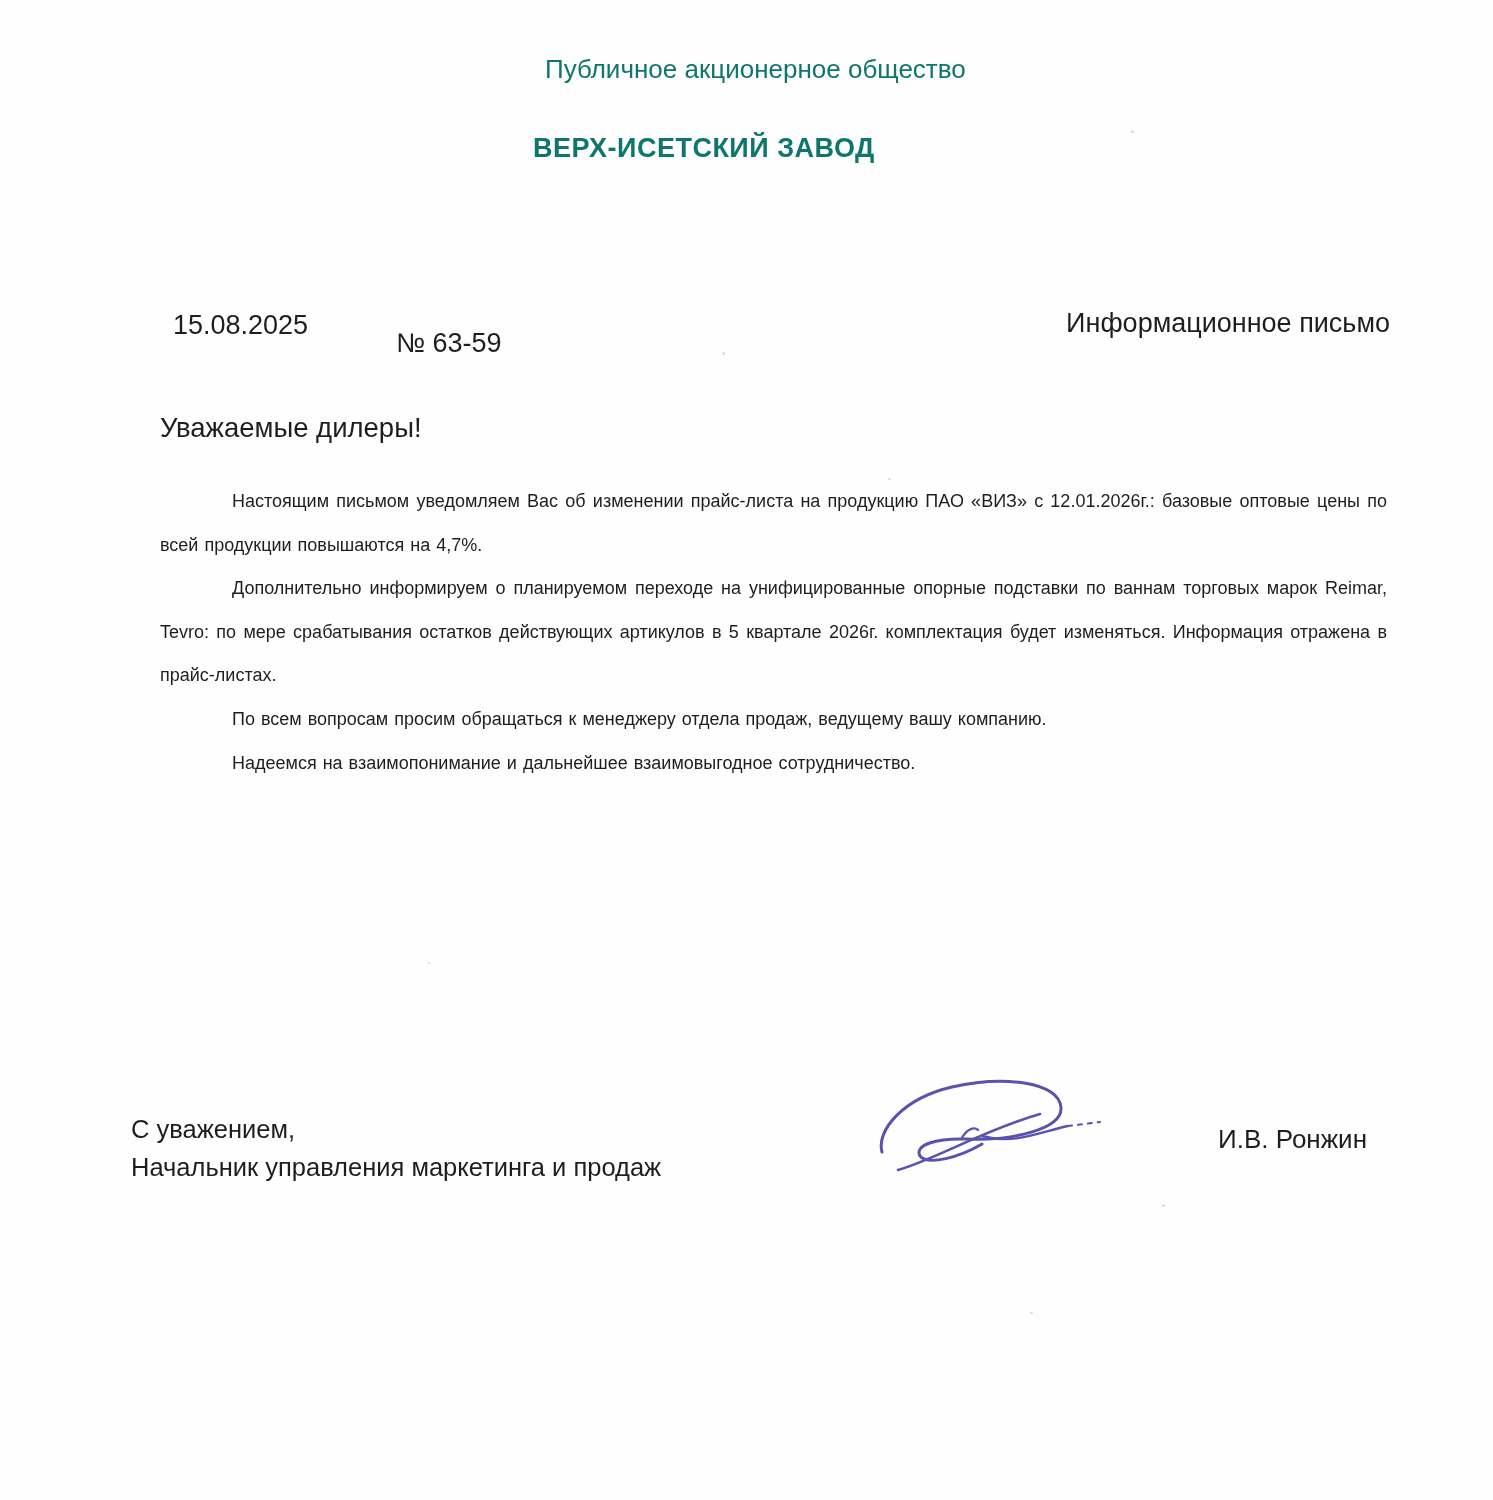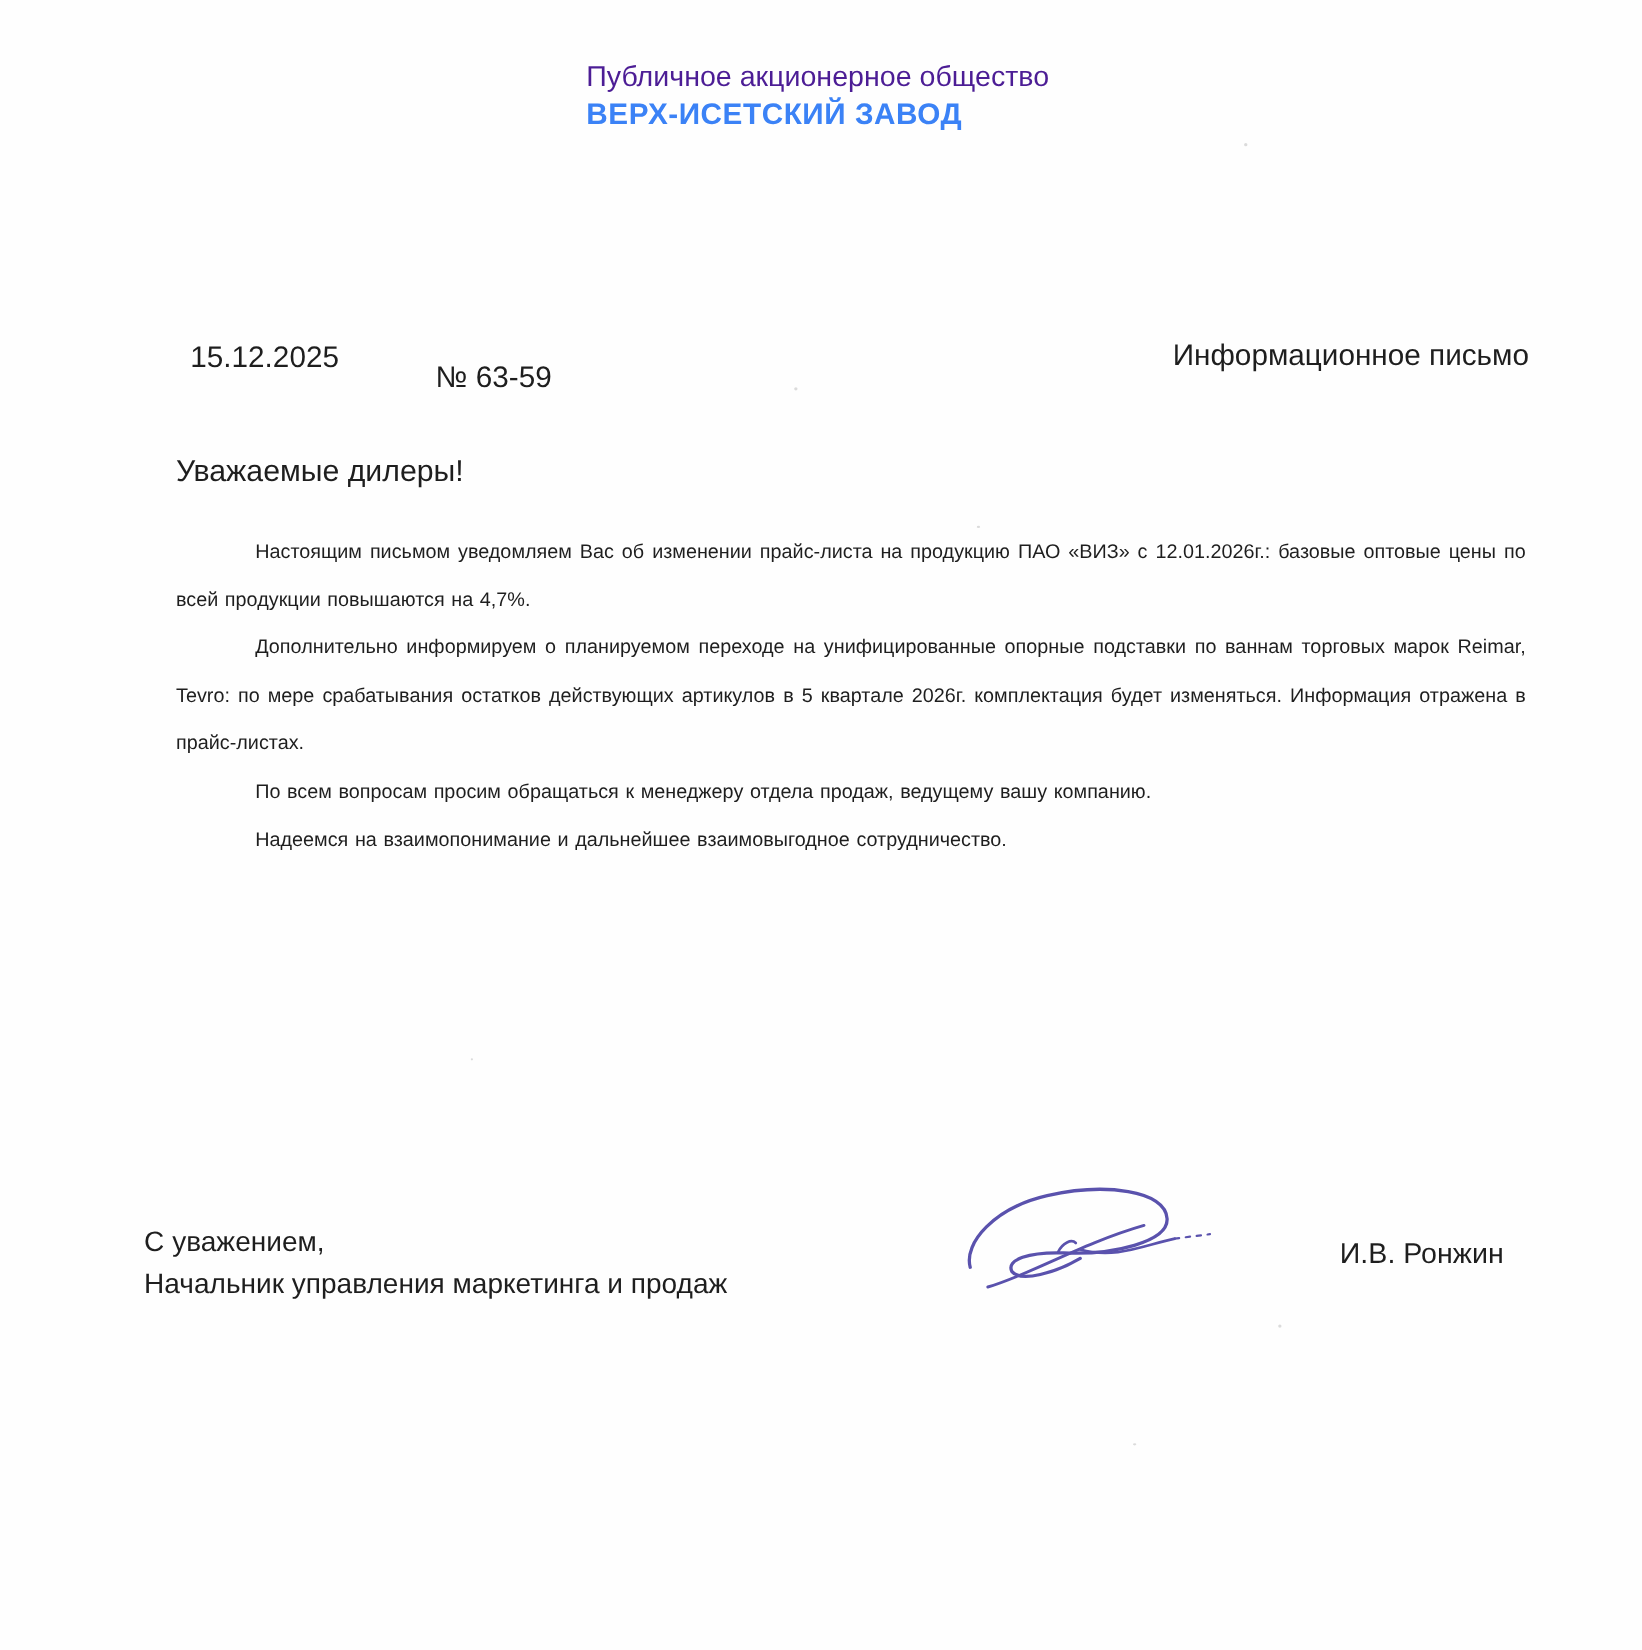--- a/index.html
+++ b/index.html
@@ -8,22 +8,22 @@
     width:1493px;height:1500px;
     margin:0 auto;
     background:#fefefe;
     color:#1e1e1e;
     font-family:"Liberation Sans", sans-serif;
     overflow:hidden;
   }
   
   .logo-wrap{position:absolute;left:152px;top:76px;width:345px;height:150px;}
   .org-block{position:absolute;left:533px;top:52px;line-height:35px;}
-  .org-type{font-size:26px;color:#4c1d95;}
-  .org-name{font-size:27px;font-weight:bold;color:#3b82f6;letter-spacing:.5px;}
+  .org-type{font-size:26px;color:#0f766e;margin-left:12px;}
+  .org-name{font-size:27px;font-weight:bold;color:#0f766e;letter-spacing:.5px;margin-top:44px;}
   
   .meta-date{position:absolute;left:173px;top:310px;font-size:27px;}
   .meta-number{position:absolute;left:372px;top:328px;font-size:27px;margin-left:24px;}
   .meta-doctype{position:absolute;right:103px;top:308px;font-size:27px;}
   
   .salutation{position:absolute;left:160px;top:412px;width:1227px;text-align:left;font-size:27.5px;}
   .body-text{position:absolute;left:160px;top:480px;width:1227px;}
   .body-text p{
     margin:0;
     text-indent:72px;
@@ -43,21 +43,21 @@
 <body>
 
 <div class="page">
 
 
   <div class="org-block">
     <div class="org-type">Публичное акционерное общество</div>
     <div class="org-name">ВЕРХ-ИСЕТСКИЙ ЗАВОД</div>
   </div>
 
-  <div class="meta-date">15.12.2025</div>
+  <div class="meta-date">15.08.2025</div>
   <div class="meta-number">№ 63-59</div>
   <div class="meta-doctype">Информационное письмо</div>
 
   <div class="salutation">Уважаемые дилеры!</div>
 
   <div class="body-text">
     <p>Настоящим письмом уведомляем Вас об изменении прайс-листа на продукцию ПАО «ВИЗ» с 12.01.2026г.: базовые оптовые цены по всей продукции повышаются на 4,7%.</p>
     <p>Дополнительно информируем о планируемом переходе на унифицированные опорные подставки по ваннам торговых марок Reimar, Tevro: по мере срабатывания остатков действующих артикулов в 5 квартале 2026г. комплектация будет изменяться. Информация отражена в прайс-листах.</p>
     <p>По всем вопросам просим обращаться к менеджеру отдела продаж, ведущему вашу компанию.</p>
     <p>Надеемся на взаимопонимание и дальнейшее взаимовыгодное сотрудничество.</p>

